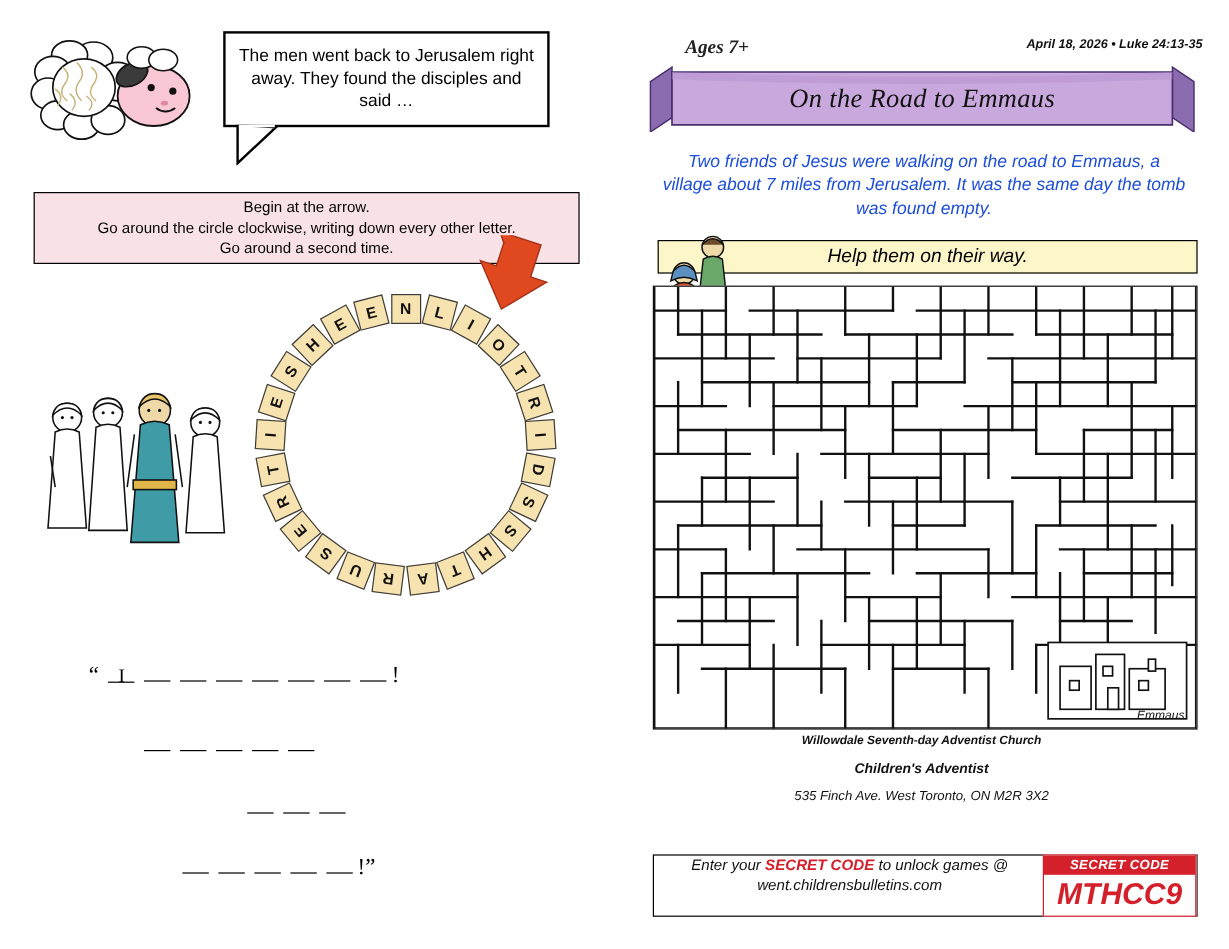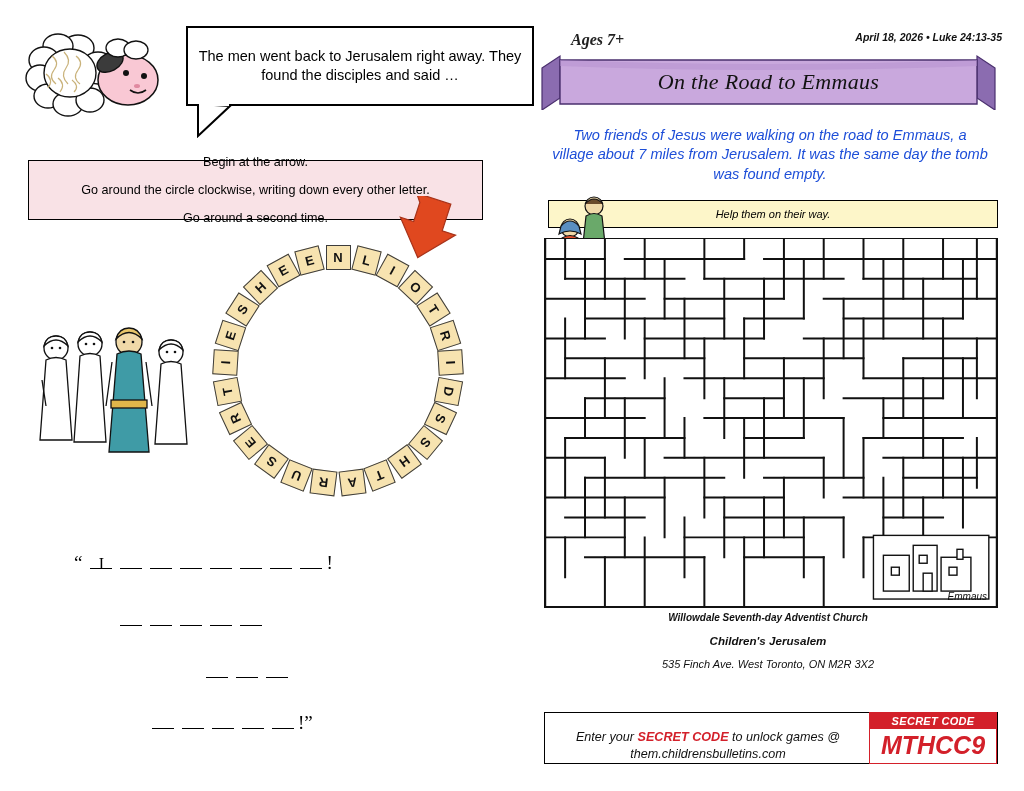--- a/index.html
+++ b/index.html
@@ -30,21 +30,21 @@
   .sheep {
     position: absolute;
     left: 18px; top: 18px;
     width: 160px; height: 110px;
   }
 
   
   .speech-bubble {
     position: absolute;
     left: 186px; top: 26px;
-    width: 348px; height: 80px;
+    width: 272px; height: 80px;
     border: 2px solid #000;
     background: #fff;
     box-sizing: border-box;
     display: flex;
     align-items: center;
     justify-content: center;
     text-align: center;
     padding: 4px 10px;
     font-size: 14.5px;
     line-height: 1.28;
@@ -64,21 +64,20 @@
     border: 1px solid #000;
     background: #f9e2e6;
     box-sizing: border-box;
     display: flex;
     flex-direction: column;
     align-items: center;
     justify-content: center;
     font-size: 12.6px;
     line-height: 1.35;
     color: #000;
-    gap: 11px;
   }
 
   
   .arrow-svg {
     position: absolute;
     left: 396px; top: 196px;
     width: 62px; height: 66px;
   }
 
   
@@ -204,21 +203,21 @@
   .help-bar {
     position: absolute;
     left: 36px; top: 200px;
     width: 450px; height: 28px;
     background: #fdf6c9;
     border: 1px solid #000;
     box-sizing: border-box;
     display: flex;
     align-items: center;
     justify-content: center;
-    font-size: 11px;
+    font-size: 16px;
     color: #000;
   }
 
   .walkers {
     position: absolute;
     left: 30px; top: 190px;
     width: 86px; height: 110px;
   }
 
   .maze-box {
@@ -257,21 +256,21 @@
     box-sizing: border-box;
     background: #fff;
   }
   .code-text {
     position: absolute;
     left: 0; top: 0;
     width: 326px; height: 50px;
     display: flex;
     flex-direction: column;
     align-items: center;
-    justify-content: flex-end;
+    justify-content: flex-start;
     font-size: 12.6px;
     line-height: 1.35;
     color: #111;
   }
   .secret-red { color: #d3202a; font-weight: 700; }
   .secret-badge {
     position: absolute;
     right: 0px; top: -1px;
     width: 128px; height: 52px;
     border: 1.5px solid #d3202a;
@@ -512,30 +511,30 @@
           <rect x="406" y="330" width="8" height="8"></rect>
           <rect x="414" y="312" width="6" height="10"></rect>
           <rect x="380" y="336" width="9" height="18"></rect>
         </g>
       </svg>
       <div class="emmaus-label">Emmaus</div>
     </div>
 
     <div class="church-info">
       <div class="church-name">Willowdale Seventh-day Adventist Church</div>
-      <div class="ministry">Children's Jerusalem</div>
+      <div class="ministry">Children's Adventist</div>
       <div class="address">535 Finch Ave. West Toronto, ON M2R 3X2</div>
     </div>
 
     <div class="code-box">
       <div class="code-text">
         <div>
           <span>Enter your </span><span class="secret-red">SECRET CODE</span><span> to unlock games @</span>
         </div>
-        <div>them.childrensbulletins.com</div>
+        <div>went.childrensbulletins.com</div>
       </div>
       <div class="secret-badge">
         <div class="secret-badge-header">SECRET CODE</div>
         <div class="secret-badge-code">MTHCC9</div>
       </div>
     </div>
   </div>
 </div>
 
 </body></html>

